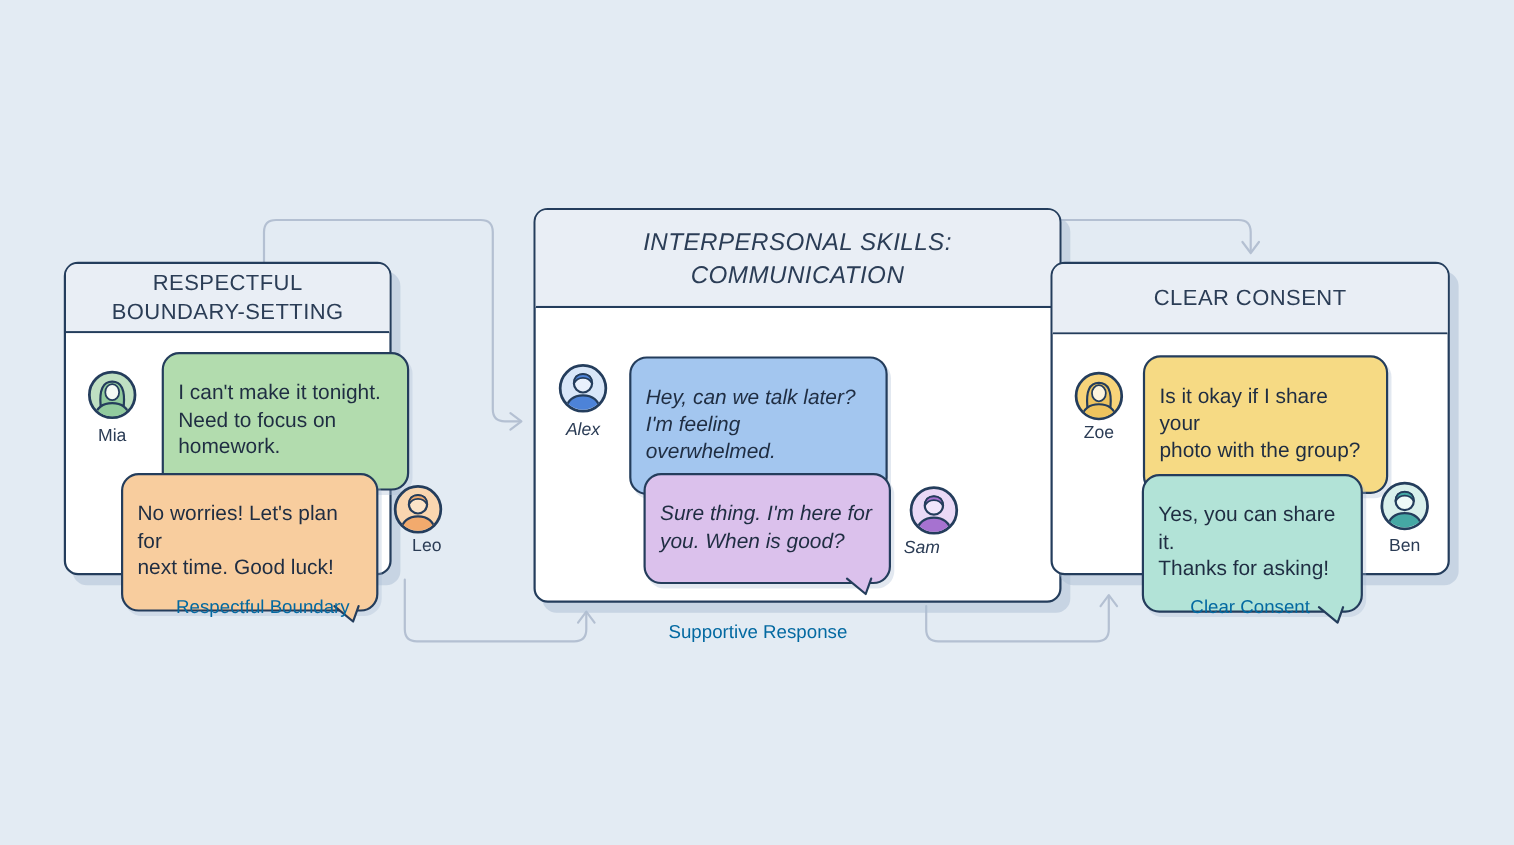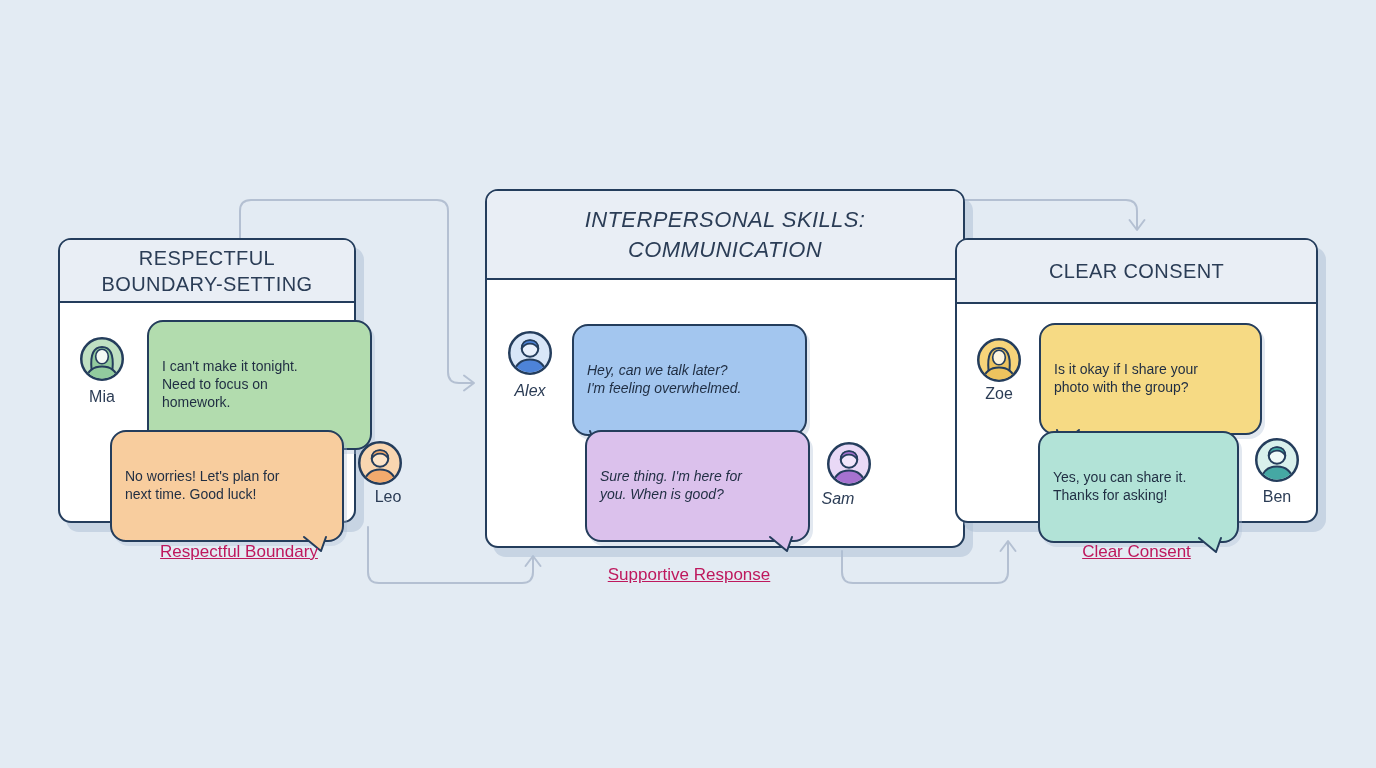--- a/index.html
+++ b/index.html
@@ -29,35 +29,35 @@
   .p-left  { left:58px;  top:238px; width:298px; height:285px; }
   .p-mid   { left:485px; top:189px; width:480px; height:359px;font-style:italic; }
   .p-right { left:955px; top:238px; width:363px; height:285px; }
   .p-left  .panel-header { height:63px; font-size:20px; line-height:1.3; }
   .p-mid   .panel-header { height:89px; font-size:22px; line-height:1.35; }
   .p-right .panel-header { height:64px; font-size:20px; }
 
   
   .bubble {
     position:absolute; border:2px solid #243d5c; border-radius:16px;
-    padding:18px 13px; font-size:14px; line-height:1.28; color:#1f2d42;
+    padding:0 13px; font-size:19px; line-height:1.28; color:#1f2d42;
     white-space:pre-line; box-shadow:3px 4px 0 rgba(171,189,212,0.35);
   }
   .tail { position:absolute; bottom:-13px; width:26px; height:16px; display:block; overflow:visible; }
   .tail path { stroke:#243d5c; stroke-width:2; stroke-linecap:round; stroke-linejoin:round; }
   .tail-l { left:14px; }
   .tail-r { right:14px; }
 
   
   .avatar { position:absolute; width:46px; height:46px; }
   .speaker {
     position:absolute; font-size:16px; color:#2b3c55; text-align:center; width:66px;
   }
   .caption {
-    position:absolute; z-index:1; font-size:17px; color:#be185d; text-align:center;text-decoration:underline;
+    position:absolute; z-index:1; font-size:17px; color:#0369a1; text-align:center;
   }
 
   
   .p-left .b1 { left:87px;  top:80px;  width:225px; }
   .p-left .b2 { left:50px;  top:190px; width:234px; }
   .p-left .av1 { left:19px;  top:96px; }
   .p-left .av2 { left:297px; top:200px; }
   .p-left .sp1 { left:9px;   top:148px; }
   .p-left .sp2 { left:287px; top:248px;padding-left:16px; }
 

